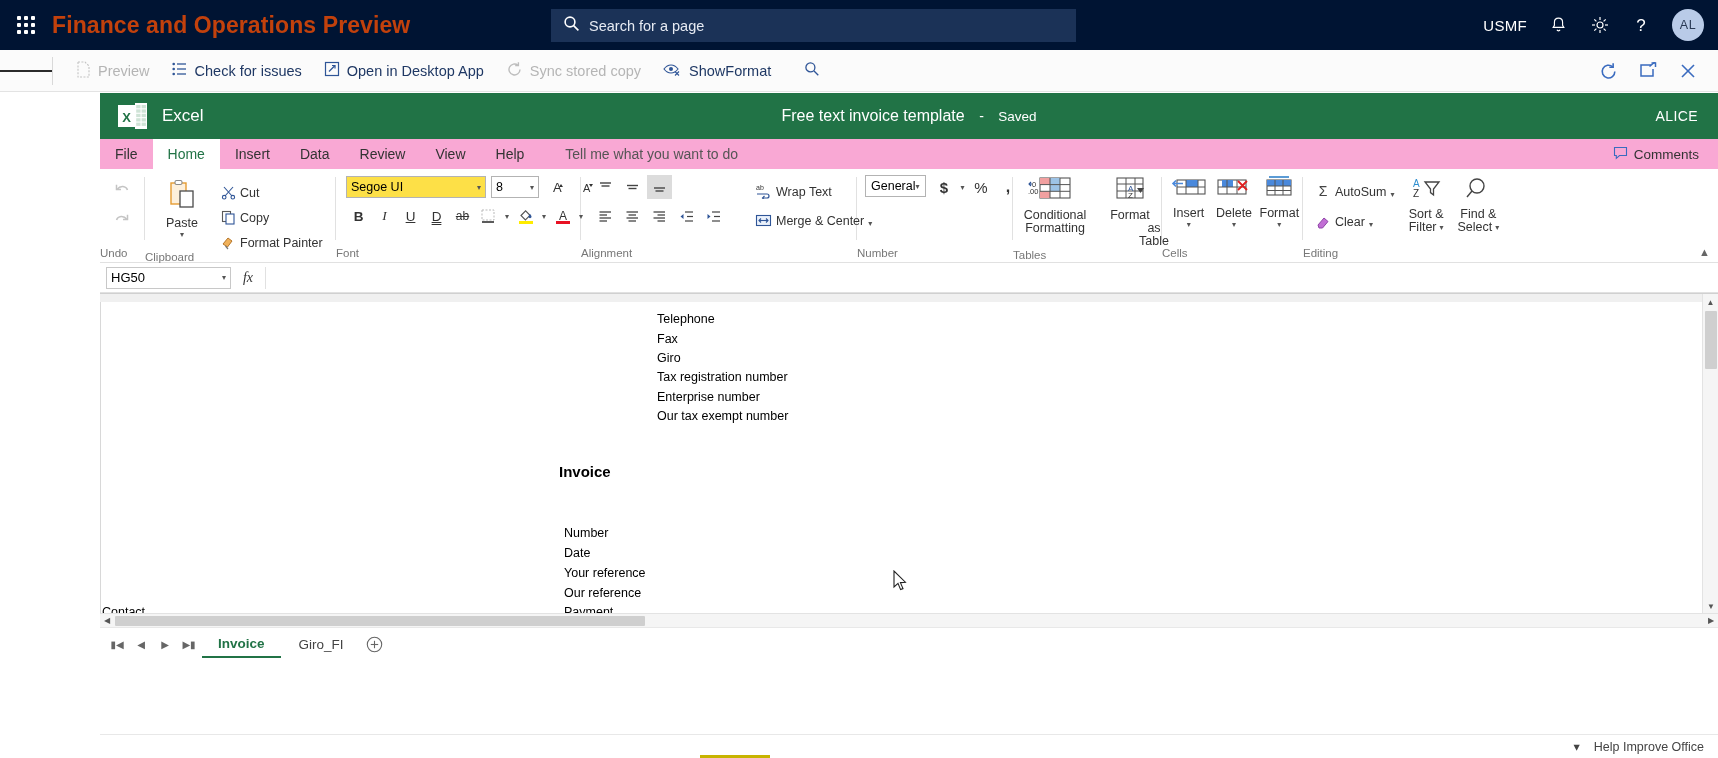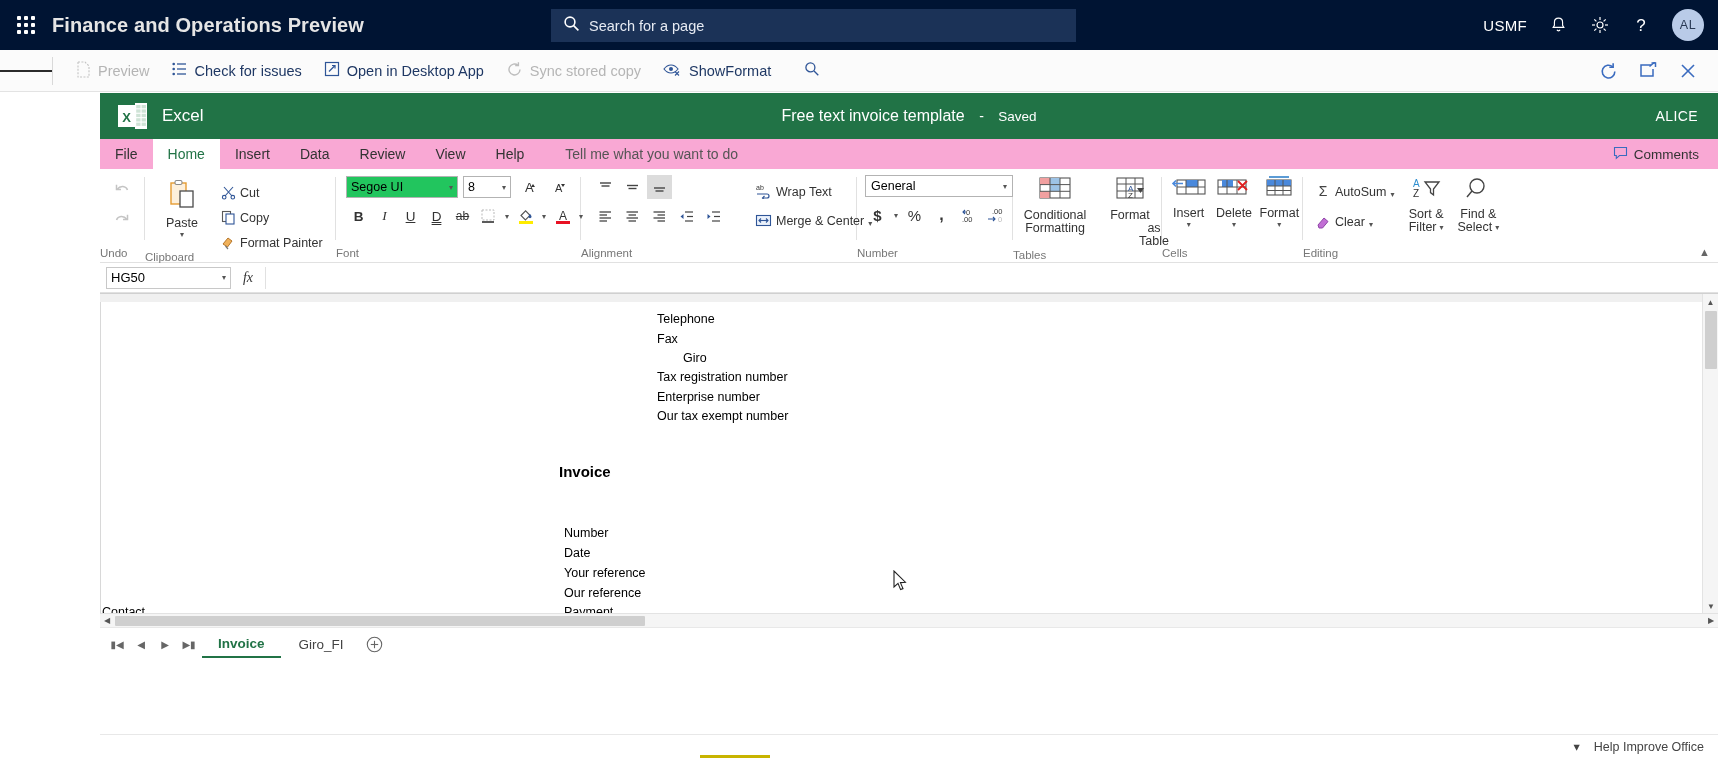--- a/index.html
+++ b/index.html
@@ -13,21 +13,21 @@
   }
 
   
   .d365-bar {
     position:absolute; top:0; left:0; width:1718px; height:50px;
     background:#001433; display:flex; align-items:center;
   }
   .waffle { width:52px; display:flex; align-items:center; justify-content:center; cursor:pointer; }
   .waffle-grid { display:grid; grid-template-columns:repeat(3,4px); grid-template-rows:repeat(3,4px); gap:3px; }
   .waffle-grid i { display:block; width:4px; height:4px; background:#fff; border-radius:1px; }
-  .d365-title { color:#e5e5e5; font-size:20px; font-weight:bold; letter-spacing:.1px; }
+  .d365-title { color:#c2410c; font-size:23px; font-weight:bold; letter-spacing:.1px; }
   .d365-search {
     position:absolute; left:551px; top:9px; width:525px; height:33px;
     background:#1b3257; display:flex; align-items:center; padding:0 12px; cursor:text;
   }
   .d365-search .lbl { color:#e6eaf2; font-size:14.5px; margin-left:9px; }
   .d365-right { position:absolute; right:14px; top:0; height:50px; display:flex; align-items:center; gap:22px; }
   .d365-right .company { color:#fff; font-size:15px; letter-spacing:.3px; }
   .d365-right .ico { color:#fff; display:flex; align-items:center; cursor:pointer; }
   .avatar {
     width:32px; height:32px; border-radius:50%; background:#b9cbe8;
@@ -77,21 +77,21 @@
   .rgroup-body { flex:1; display:flex; align-items:flex-start; padding-top:6px; }
   .rgroup-label { height:16px; font-size:11.5px; color:#777; text-align:left; line-height:14px; }
   .sep { width:1px; background:#e1e1e1; margin:8px 0 22px 0; }
 
   .btn-big { display:flex; flex-direction:column; align-items:center; width:58px; cursor:pointer; padding-top:2px;}
   .btn-big .lab { font-size:12.5px; color:#333; margin-top:2px; text-align:center; line-height:13px;}
   .btn-sm { display:flex; align-items:flex-end; gap:4px; height:22px; padding:0 4px; font-size:12.5px; color:#333; cursor:pointer; white-space:nowrap;}
   .icobox { display:flex; align-items:center; justify-content:center; }
   .caret { font-size:8px; color:#555; }
 
-  .fontname { width:112px; height:22px; border:1px solid #b3b3b3; background:#22c55e; font-size:12.5px;
+  .fontname { width:140px; height:22px; border:1px solid #b3b3b3; background:#fde047; font-size:12.5px;
               display:flex; align-items:center; padding:0 4px; justify-content:space-between; cursor:pointer;}
   .fontsize { width:48px; height:22px; border:1px solid #b3b3b3; background:#fff; font-size:12.5px;
               display:flex; align-items:center; padding:0 4px; justify-content:space-between; cursor:pointer;}
   .numfmt { width:148px; height:22px; border:1px solid #b3b3b3; background:#fff; font-size:12.5px;
               display:flex; align-items:center; padding:0 5px; justify-content:space-between; cursor:pointer;}
   .fbtn { width:25px; height:24px; display:flex; align-items:center; justify-content:center; font-size:13.5px; color:#333; cursor:pointer;}
   .abtn { width:25px; height:24px; display:flex; align-items:center; justify-content:center; cursor:pointer;}
   .abtn.sel { background:#dcdcdc; }
   .ribbon-collapse { position:absolute; right:8px; bottom:4px; color:#666; font-size:11px; cursor:pointer;}
 
@@ -587,21 +587,21 @@
             <span>Merge &amp; Center</span>
             <span class="caret">▾</span>
           </div>
         </div>
       </div>
       <div class="rgroup-label">Alignment</div>
     </div>
     <div class="sep"></div>
 
     <div class="rgroup" style="width:155px;">
-      <div class="rgroup-body" style="flex-direction:column; padding-left:8px; gap:6px;">
+      <div class="rgroup-body" style="flex-direction:row; padding-left:8px; gap:6px;">
         <div class="numfmt">
           <span>General</span>
           <span class="caret">▾</span>
         </div>
         <div style="display:flex; align-items:center; gap:2px;">
           <div class="fbtn" style="font-size:15px; font-weight:bold;">
             <span>$</span>
           </div>
           <span class="caret" style="padding:0 2px;">▾</span>
           <div class="fbtn" style="font-size:15px;">
@@ -797,21 +797,21 @@
     <div class="fbar-input"></div>
   </div>
 
   <div class="sheet-wrap">
     <div class="sheet-top-strip"></div>
     <div class="sheet">
       <div class="sheet-leftline"></div>
 
       <div class="cellitem" style="left:557px; top:10px;">Telephone</div>
       <div class="cellitem" style="left:557px; top:30px;">Fax</div>
-      <div class="cellitem" style="left:583px; top:49px;">Giro</div>
+      <div class="cellitem" style="left:557px; top:49px;">Giro</div>
       <div class="cellitem" style="left:557px; top:68px;">Tax registration number</div>
       <div class="cellitem" style="left:557px; top:88px;">Enterprise number</div>
       <div class="cellitem" style="left:557px; top:107px;">Our tax exempt number</div>
       <div class="cellitem bold" style="left:459px; top:161px;">Invoice</div>
       <div class="cellitem" style="left:464px; top:224px;">Number</div>
       <div class="cellitem" style="left:464px; top:244px;">Date</div>
       <div class="cellitem" style="left:464px; top:264px;">Your reference</div>
       <div class="cellitem" style="left:464px; top:284px;">Our reference</div>
       <div class="cellitem" style="left:2px;   top:303px;">Contact</div>
       <div class="cellitem" style="left:464px; top:303px;">Payment</div>

